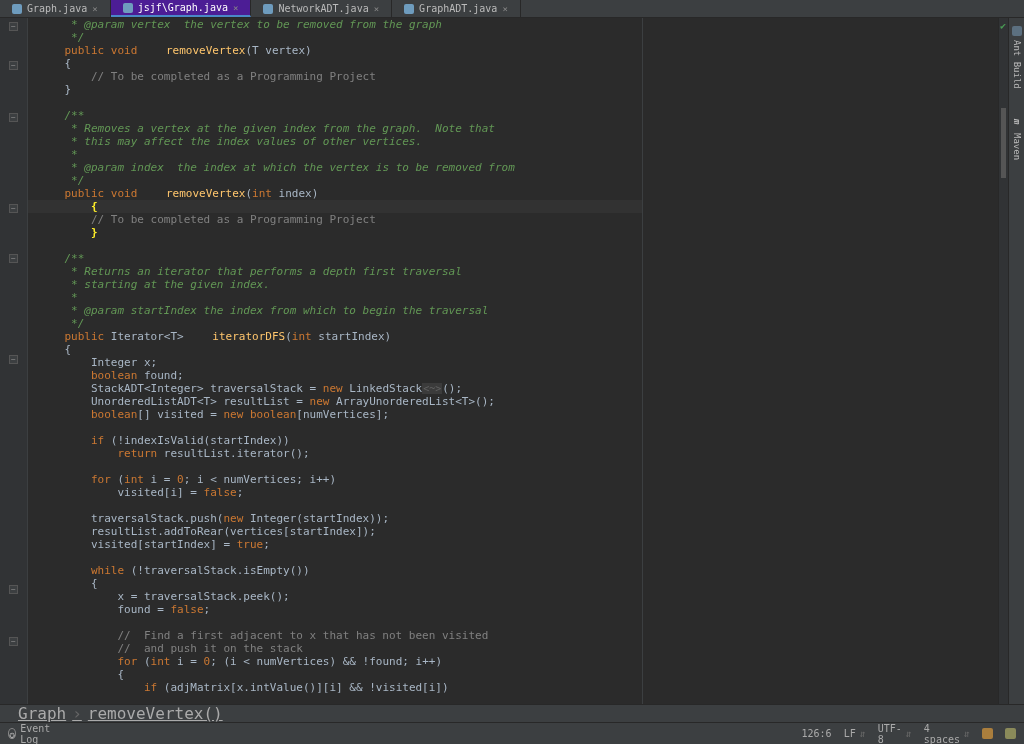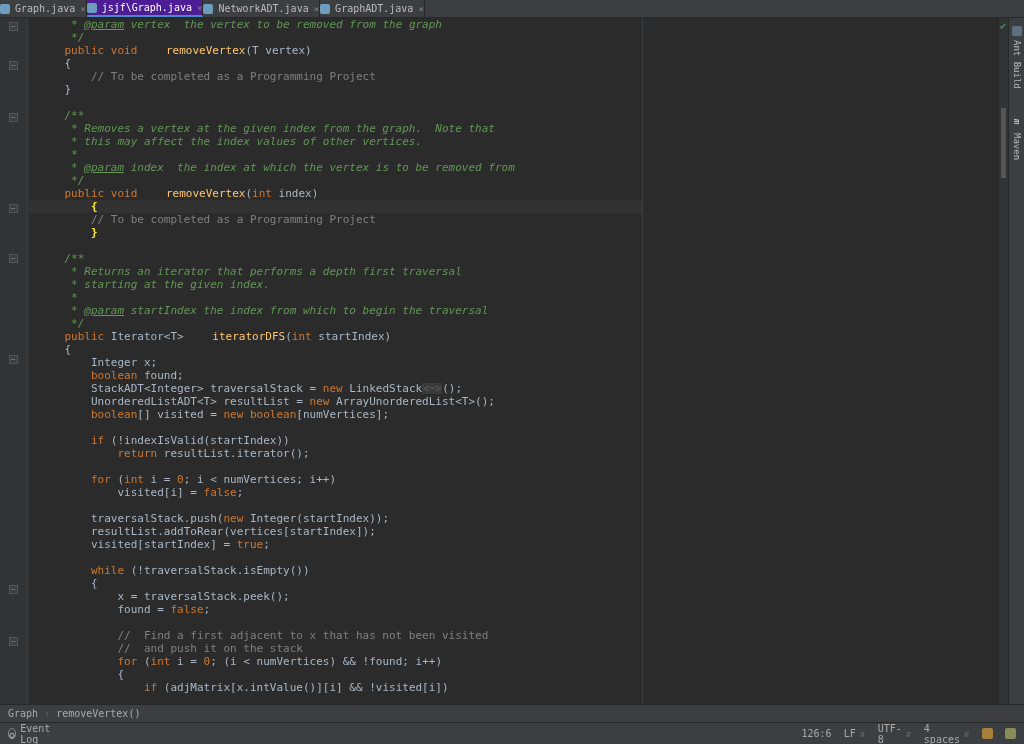--- a/index.html
+++ b/index.html
@@ -18,21 +18,21 @@
     height: 18px;
     background: #3c3f41;
     display: flex;
     align-items: stretch;
     font-size: 10px;
     border-bottom: 1px solid #282828;
   }
   .tab {
     display: flex;
     align-items: center;
-    padding: 0 0;
+    padding: 0 12px;
     gap: 5px;
     color: #bbbbbb;
     border-right: 1px solid #282828;
     cursor: pointer;
   }
   .tab.active {
     background: #4c1d95;
     color: #fff;
     border-bottom: 2px solid #4a88c7;
   }
@@ -101,21 +101,21 @@
     overflow:hidden;
   }
   .line {
     height: 13px;
     white-space: pre;
     padding-left: 10px;
     line-height: 13px;
   }
   .line.cursor-line { background: #323232; }
   .c-comment { color: #808080; }
-  .c-doctag  { color: #629755; font-style: italic; text-decoration: underline; }
+  .c-doctag  { color: #629755; font-style: italic; }
   .c-doc     { color: #629755; font-style: italic; }
   .c-keyword { color: #cc7832; }
   .c-method  { color: #ffc66d; margin-left: 22px; }
   .c-brace-hl{ color: #ffef28; font-weight:bold; }
   .c-hint    { color: #606060; background:#3b3b3b; padding:0 1px; font-size:10px; }
   .vsplit {
     width: 1px;
     background: #3c3f41;
   }
   .right-editor {
@@ -138,26 +138,27 @@
   .marker-seg {
     position:absolute;
     right:2px;
     width:5px;
     background:#555;
   }
   .breadcrumb {
     height: 18px;
     background: #3c3f41;
     border-top: 1px solid #282828;
-    font-size: 10px;
+    font-size: 16px;
     display:flex;
     align-items:center;
-    padding: 0 8px;
+    padding: 0 18px;
     color:#aaaaaa;
     gap:6px;
+    text-decoration:underline;
   }
   .breadcrumb .sep { color:#666; }
   .statusbar {
     height: 22px;
     background:#3c3f41;
     border-top:1px solid #282828;
     display:flex;
     align-items:center;
     justify-content:flex-end;
     padding: 0 8px;

